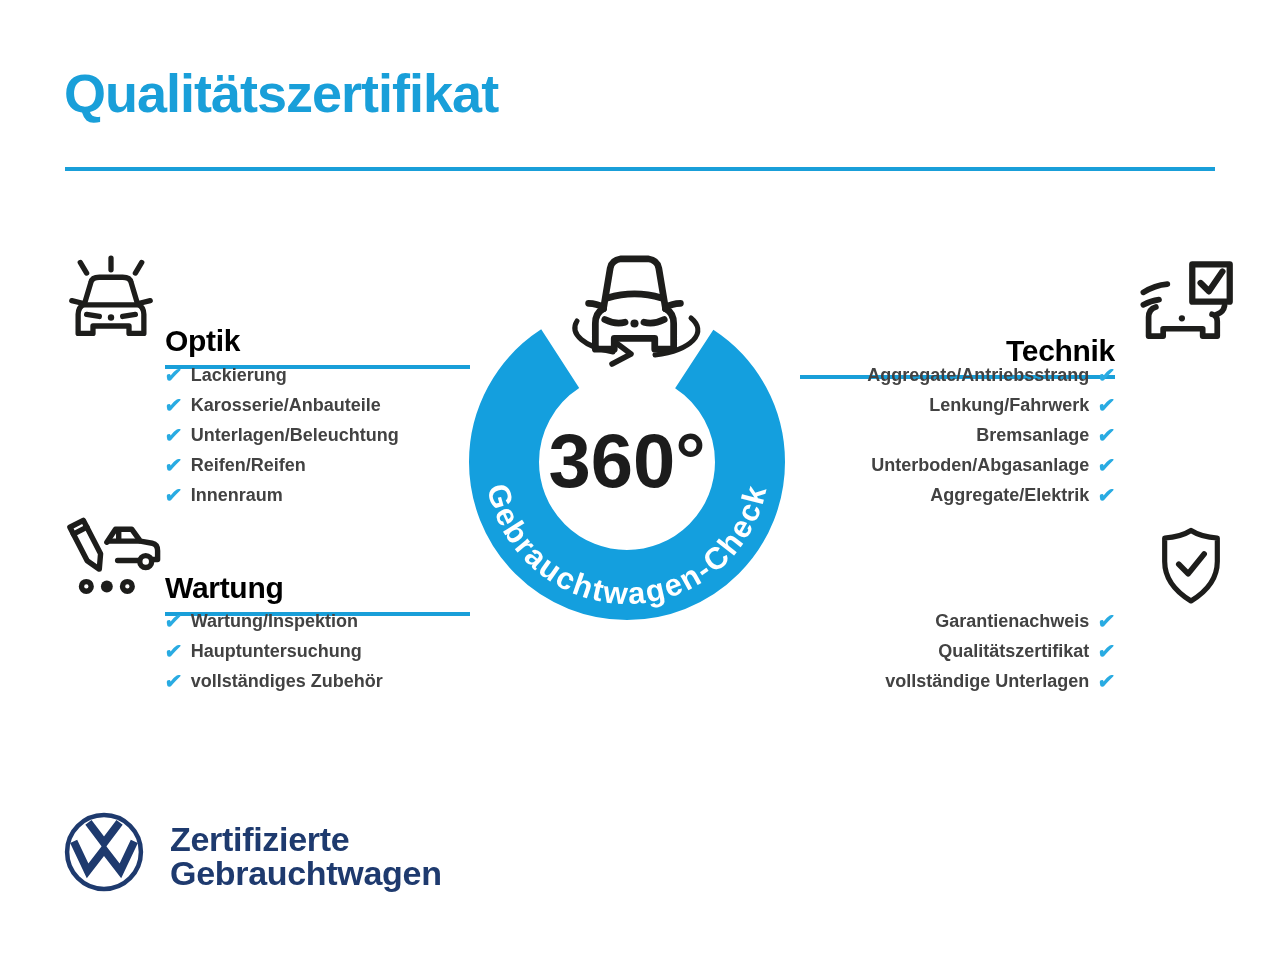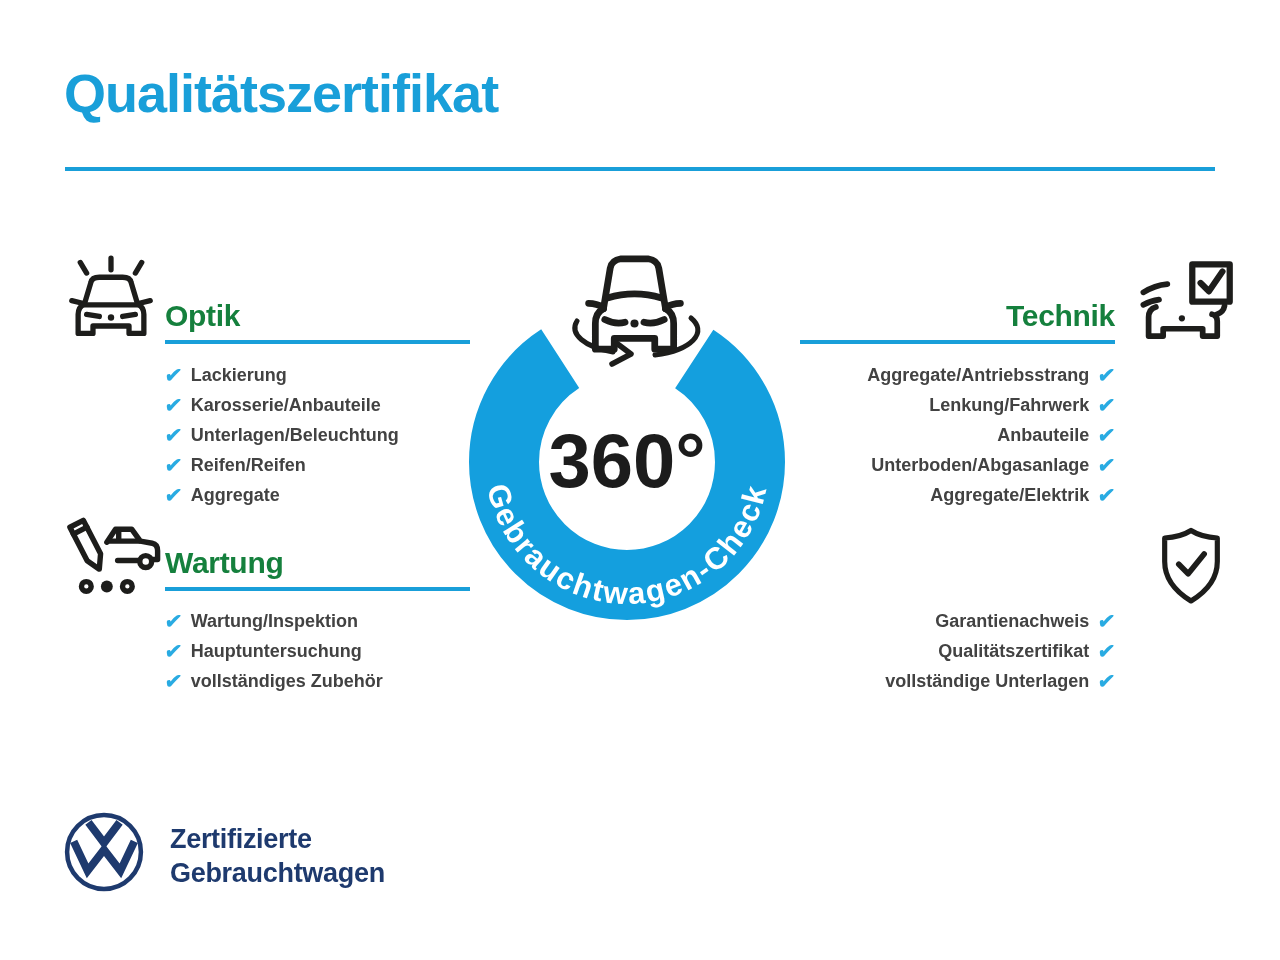--- a/index.html
+++ b/index.html
@@ -7,34 +7,34 @@
   body { width:1280px; height:960px; font-family:"Liberation Sans", sans-serif; position:relative; overflow:hidden; }
   .stage { position:absolute; left:0; top:0; width:1280px; height:840px; background:#fff; }
 
   .title { position:absolute; left:64px; top:62px; font-size:54px; font-weight:bold; color:#199fd9; letter-spacing:-1px; }
   .divider { position:absolute; left:65px; top:167px; width:1150px; height:4px; background:#199fd9; }
 
   .icon { position:absolute; }
   .icon svg { display:block; width:100%; height:100%; }
 
   .head { position:absolute; }
-  .head .head-label { font-size:30px; font-weight:bold; color:#15803d; letter-spacing:-0.3px; display:block; }
+  .head .head-label { font-size:30px; font-weight:bold; color:#000000; letter-spacing:-0.3px; display:block;margin-top:25px; }
   .head .head-rule { display:block; height:4px; background:#199fd9; margin-top:7px; }
   .head.right .head-label { text-align:right; }
 
   ul.list { position:absolute; list-style:none; font-size:18px; font-weight:bold; color:#424242; }
   ul.list li { height:30px; display:flex; align-items:center; gap:9px; white-space:nowrap; }
   ul.list.right { display:flex; flex-direction:column; align-items:flex-end; }
   ul.list.right li { flex-direction:row-reverse; }
   .chk { color:#29abe2; font-size:20px; line-height:1; transform:skewX(-8deg); }
 
   .badge { position:absolute; left:455px; top:250px; width:360px; height:380px; }
 
   .brand-logo { position:absolute; left:63px; top:811px; width:82px; height:82px; }
-  .brand-text { position:absolute; left:170px; top:822px; font-size:27px; font-weight:bold; color:#1e3a6e; line-height:34px; letter-spacing:-0.3px; }
+  .brand-text { position:absolute; left:170px; top:822px; font-size:34px; font-weight:bold; color:#1e3a6e; line-height:34px; letter-spacing:-0.3px; }
 </style>
 </head>
 <body>
 
 <div class="stage">
 
   <div class="title">Qualitätszertifikat</div>
   <div class="divider"></div>
 
   <div class="icon" style="left:58px; top:254px; width:106px; height:108px;">
@@ -65,21 +65,21 @@
       <li>
         <span class="chk">✔</span>
         <span>Unterlagen/Beleuchtung</span>
       </li>
       <li>
         <span class="chk">✔</span>
         <span>Reifen/Reifen</span>
       </li>
       <li>
         <span class="chk">✔</span>
-        <span>Aggregate</span>
+        <span>Innenraum</span>
       </li>
     </ul>
 
   <div class="icon" style="left:55px; top:513px; width:108px; height:108px;">
     <svg viewBox="0 0 100 100" fill="none" stroke="#1d1d1b" stroke-width="5" stroke-linecap="round" stroke-linejoin="round">
       <path d="M13.8,13.2 L26.2,6.8 L42.2,37.8 L41,52 L29.8,44.2 Z"></path>
       <path d="M17,19.5 L29.5,13"></path>
       <circle cx="29" cy="68" r="4.5"></circle>
       <circle cx="48" cy="68" r="5.5" fill="#1d1d1b" stroke="none"></circle>
       <circle cx="67" cy="68" r="4.5"></circle>
@@ -102,36 +102,36 @@
       <li>
         <span class="chk">✔</span>
         <span>Hauptuntersuchung</span>
       </li>
       <li>
         <span class="chk">✔</span>
         <span>vollständiges Zubehör</span>
       </li>
     </ul>
 
-  <div class="head right" style="left:800px; top:299px; width:315px;">
+  <div class="head right" style="left:800px; top:309px; width:315px;">
     <span class="head-label">Technik</span>
     <span class="head-rule"></span>
   </div>
   <ul class="list right" style="right:165px; top:360px;">
       <li>
         <span class="chk">✔</span>
         <span>Aggregate/Antriebsstrang</span>
       </li>
       <li>
         <span class="chk">✔</span>
         <span>Lenkung/Fahrwerk</span>
       </li>
       <li>
         <span class="chk">✔</span>
-        <span>Anbauteile</span>
+        <span>Bremsanlage</span>
       </li>
       <li>
         <span class="chk">✔</span>
         <span>Unterboden/Abgasanlage</span>
       </li>
       <li>
         <span class="chk">✔</span>
         <span>Aggregate/Elektrik</span>
       </li>
     </ul>

